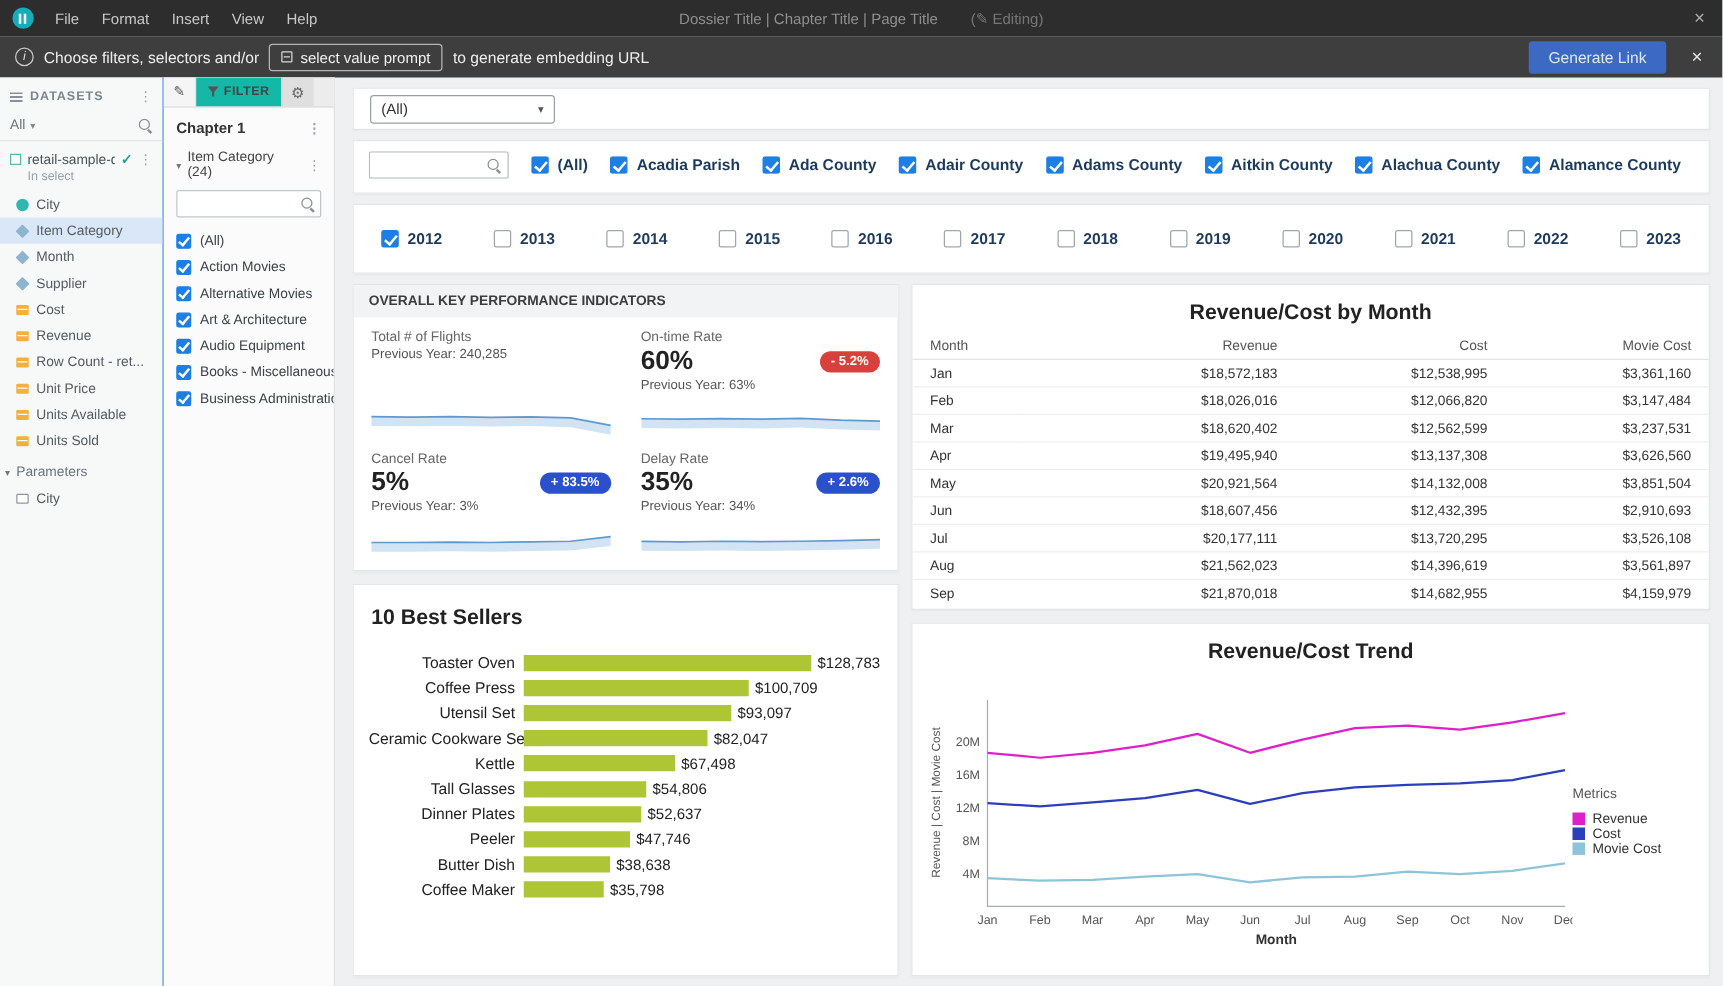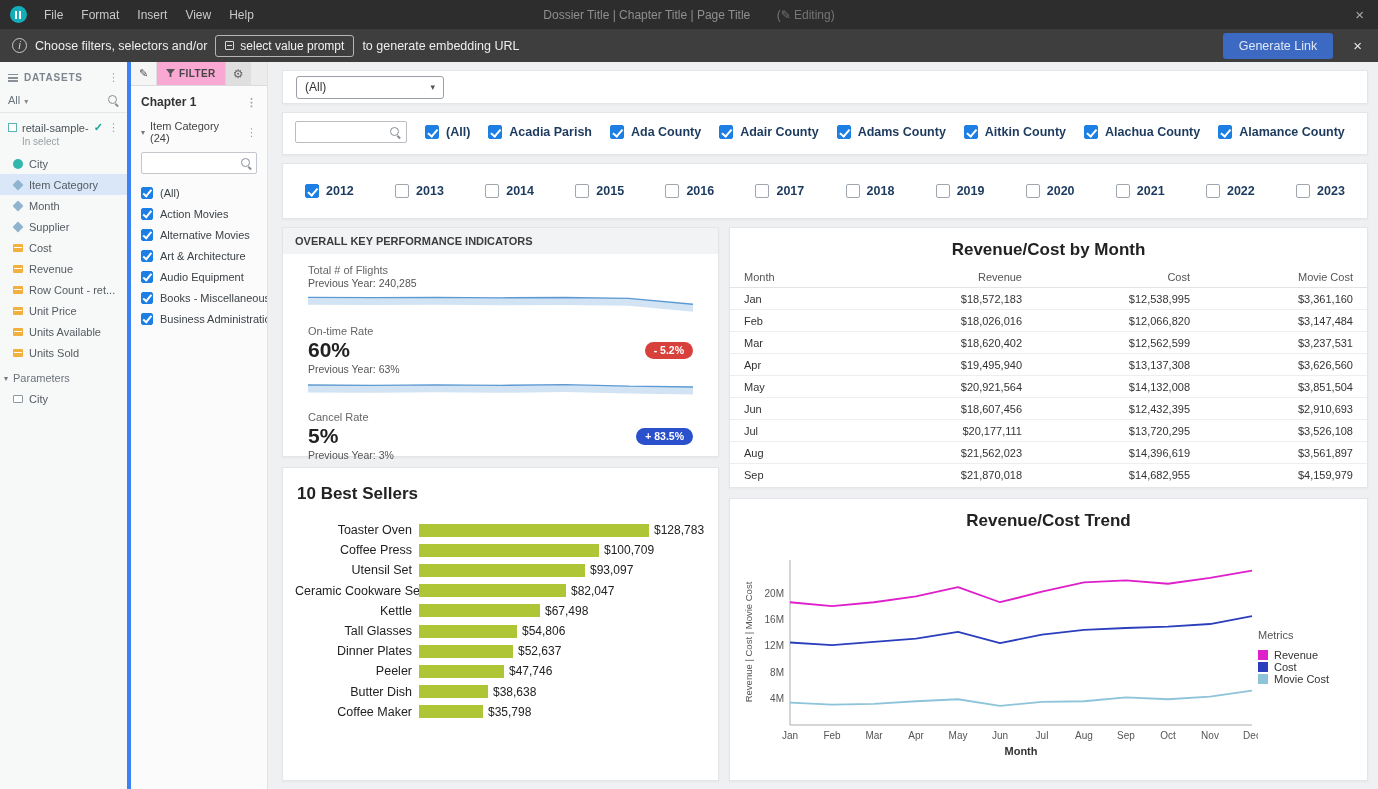--- a/index.html
+++ b/index.html
@@ -24,21 +24,21 @@
   .prompt-ic { width:9px; height:9px; border:1.3px solid #d8d8d8; border-radius:1px; position:relative; }
   .prompt-ic::after { content:""; position:absolute; left:1px; top:3px; width:5px; height:1.2px; background:#d8d8d8; }
   .banner .spacer { flex:1; }
   .gen-btn { background:#3c69c2; border:none; border-radius:3px; color:#dfe8f8; font-size:12.5px; padding:6px 16px; font-family:inherit; }
   .bn-close { color:#e6e6e6; font-size:15px; padding:0 4px; margin-left:16px; }
 
   
   .main-row { display:flex; height:727px; }
 
   
-  .datasets { width:131px; background:#f7f8f8; border-right:4px solid #3b82f6; flex:none; display:flex; flex-direction:column; overflow:hidden; }
+  .datasets { width:131px; background:#f7f8f8; border-right:1px solid #3b82f6; flex:none; display:flex; flex-direction:column; overflow:hidden; }
   .ds-head { display:flex; align-items:center; gap:6px; padding:9px 8px 6px; }
   .ic-bars { width:10px; height:8px; background:repeating-linear-gradient(to bottom,#8a9097 0 1.5px,transparent 1.5px 3.2px); flex:none; }
   .ds-title { font-size:10px; font-weight:bold; letter-spacing:0.8px; color:#7c858d; flex:1; }
   .kebab { color:#9aa0a5; font-size:11px; }
   .ds-scope { display:flex; align-items:center; justify-content:space-between; padding:4px 8px 6px; border-bottom:1px solid #e4e6e8; color:#6c757c; font-size:11px; }
   .caret { font-size:8px; margin-left:4px; color:#888; }
   .icon-search { position:relative; width:12px; height:12px; display:inline-block; flex:none; }
   .icon-search::before { content:""; position:absolute; left:1px; top:1px; width:7px; height:7px; border:1.4px solid #8a8f94; border-radius:50%; }
   .icon-search::after { content:""; position:absolute; left:9px; top:9px; width:4px; height:1.5px; background:#8a8f94; transform:rotate(45deg); transform-origin:0 0; }
   .ds-ds-row { display:flex; align-items:center; gap:5px; padding:8px 8px 1px; font-size:11px; color:#4a5258; }
@@ -55,21 +55,21 @@
   .ic-metric::after { content:""; position:absolute; left:1px; right:1px; top:3px; height:1px; background:#fff; }
   .ic-parameter { border:1px solid #8f98a0; height:8px; border-radius:1px; background:#fff; }
   .ds-params-head { display:flex; align-items:center; gap:5px; padding:9px 8px 4px 4px; color:#6c747b; font-size:11px; }
   .tri { font-size:8px; color:#777; flex:none; }
 
   
   .filterpanel { width:137px; background:#fbfbfb; border-right:1px solid #e0e2e4; flex:none; overflow:hidden; }
   .fp-tabs { display:flex; align-items:stretch; height:24px; background:#ececec; border-bottom:1px solid #dcdcdc; }
   .fp-tab { display:flex; align-items:center; justify-content:center; font-size:10px; color:#555; }
   .fp-tab-pencil { width:26px; background:#f5f5f5; border-right:1px solid #e0e0e0; font-size:11px; }
-  .fp-tab-filter { background:#f9a8d4; gap:4px; font-weight:bold; letter-spacing:0.4px; color:#444; padding:0 9px; }
+  .fp-tab-filter { background:#14b8a6; gap:4px; font-weight:bold; letter-spacing:0.4px; color:#444; padding:0 9px; }
   .fp-tab-gear { width:26px; background:#dfdfdf; border-left:1px solid #d2d2d2; font-size:12px; color:#666; }
   .fp-tab-rest { flex:1; }
   .fp-chapter { display:flex; justify-content:space-between; align-items:center; padding:9px 10px 5px; font-size:12px; font-weight:bold; color:#333; }
   .fp-group { display:flex; align-items:center; gap:5px; padding:6px 10px; font-size:11px; color:#444; }
   .fp-group .kebab { margin-left:auto; }
   .fp-search { position:relative; margin:2px 10px 8px; }
   .fp-search input { width:100%; height:22px; border:1px solid #c3c7cb; border-radius:2px; padding:0 22px 0 6px; font-size:11px; font-family:inherit; }
   .fp-search .icon-search { position:absolute; right:5px; top:5px; }
   .fp-opt { display:flex; align-items:center; gap:7px; padding:4.5px 10px; font-size:11px; color:#3c4247; white-space:nowrap; overflow:hidden; }
   .fp-opt .cb { width:12px; height:12px; }
@@ -97,21 +97,21 @@
   .row-years { height:56px; display:flex; align-items:center; flex:none; }
   .years-row { display:flex; align-items:center; justify-content:space-between; width:100%; padding:0 22px; }
 
   .bottom { display:flex; gap:10px; flex:1; min-height:0; }
   .col-left { width:437px; flex:none; display:flex; flex-direction:column; gap:10px; min-height:0; }
   .col-right { flex:1; display:flex; flex-direction:column; gap:10px; min-height:0; }
 
   
   .kpi-card { height:230px; flex:none; display:flex; flex-direction:column; }
   .kpi-head { background:#f2f3f4; padding:7px 12px; font-size:11px; font-weight:bold; color:#3c3c3c; }
-  .kpi-grid { display:grid; grid-template-columns:1fr; column-gap:24px; row-gap:12px; padding:10px 25px 10px; flex:1; }
+  .kpi-grid { display:grid; grid-template-columns:1fr 1fr; column-gap:24px; row-gap:12px; padding:10px 14px 10px; flex:1; }
   .kpi-cell { display:flex; flex-direction:column; }
   .kpi-lab { font-size:11px; color:#666; }
   .kpi-valrow { display:flex; align-items:center; justify-content:space-between; margin-top:1px; }
   .kpi-val { font-size:21px; font-weight:bold; color:#222; }
   .kpi-badge { font-size:10.5px; color:#fff; border-radius:9px; padding:2.5px 9px; font-weight:bold; }
   .kpi-badge.neg { background:#d8403c; }
   .kpi-badge.pos { background:#2b50cc; }
   .kpi-prev { font-size:10.5px; color:#555; margin-top:1px; }
   .kpi-spark { margin-top:auto; width:100%; height:24px; display:block; }
 

